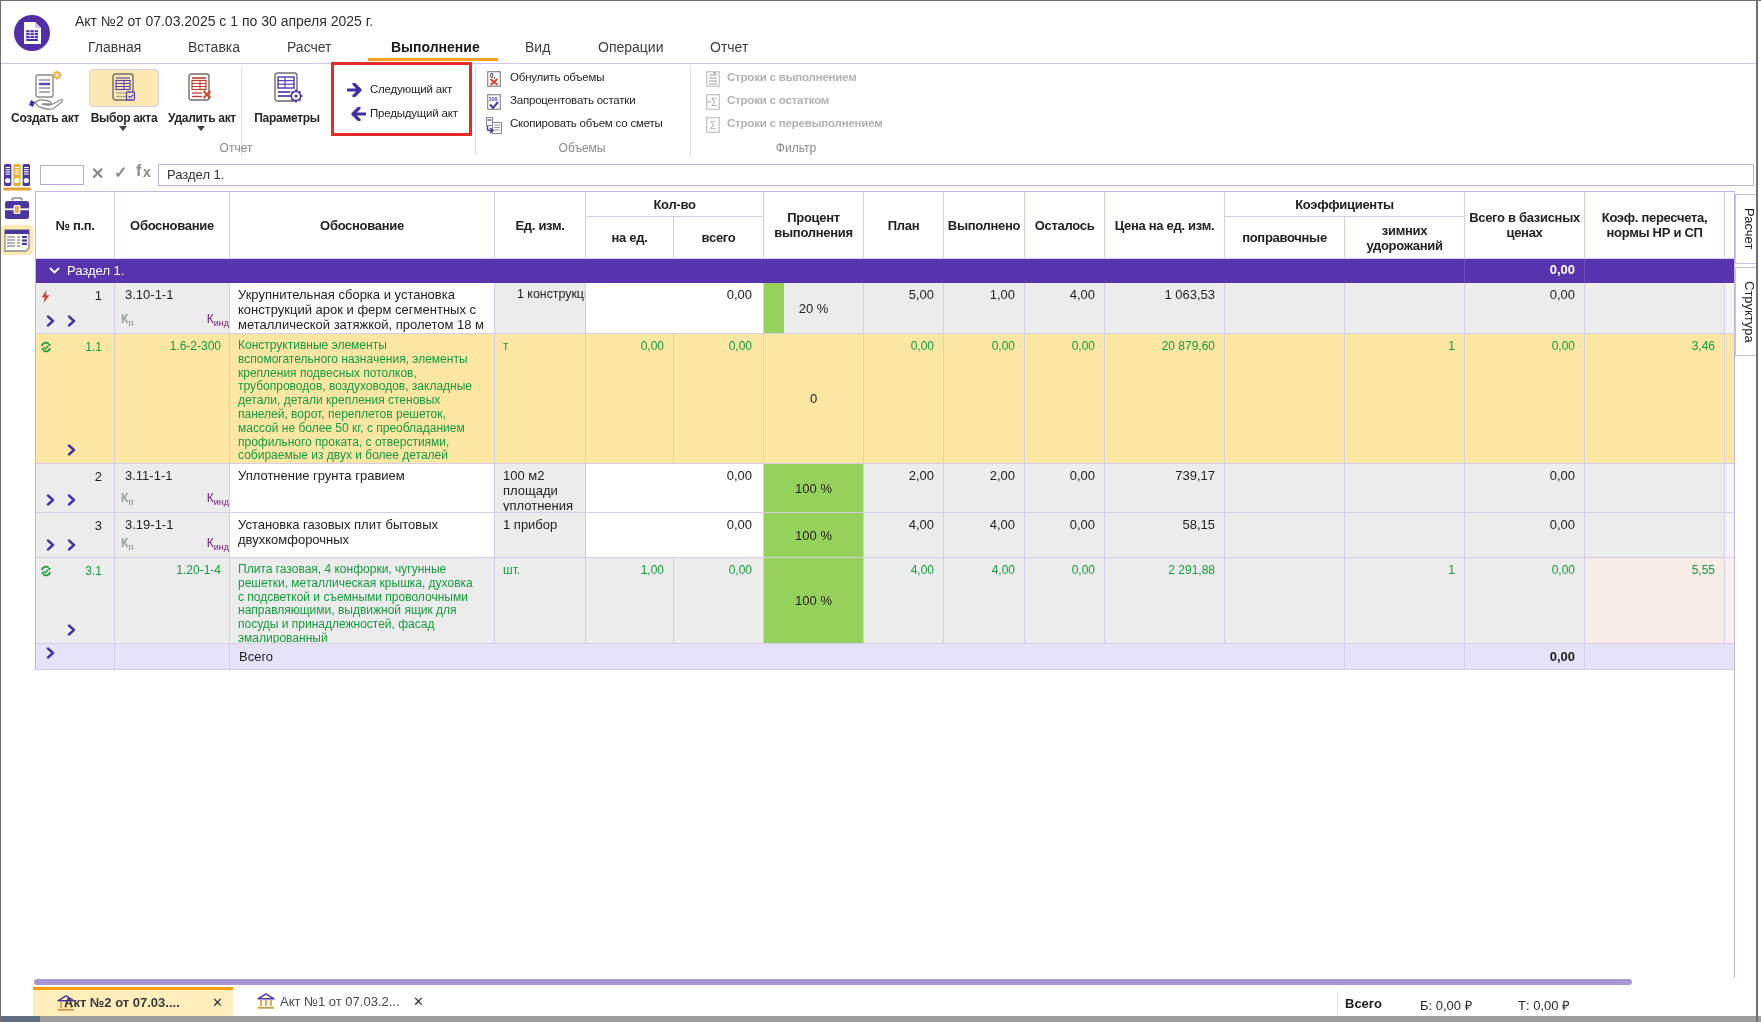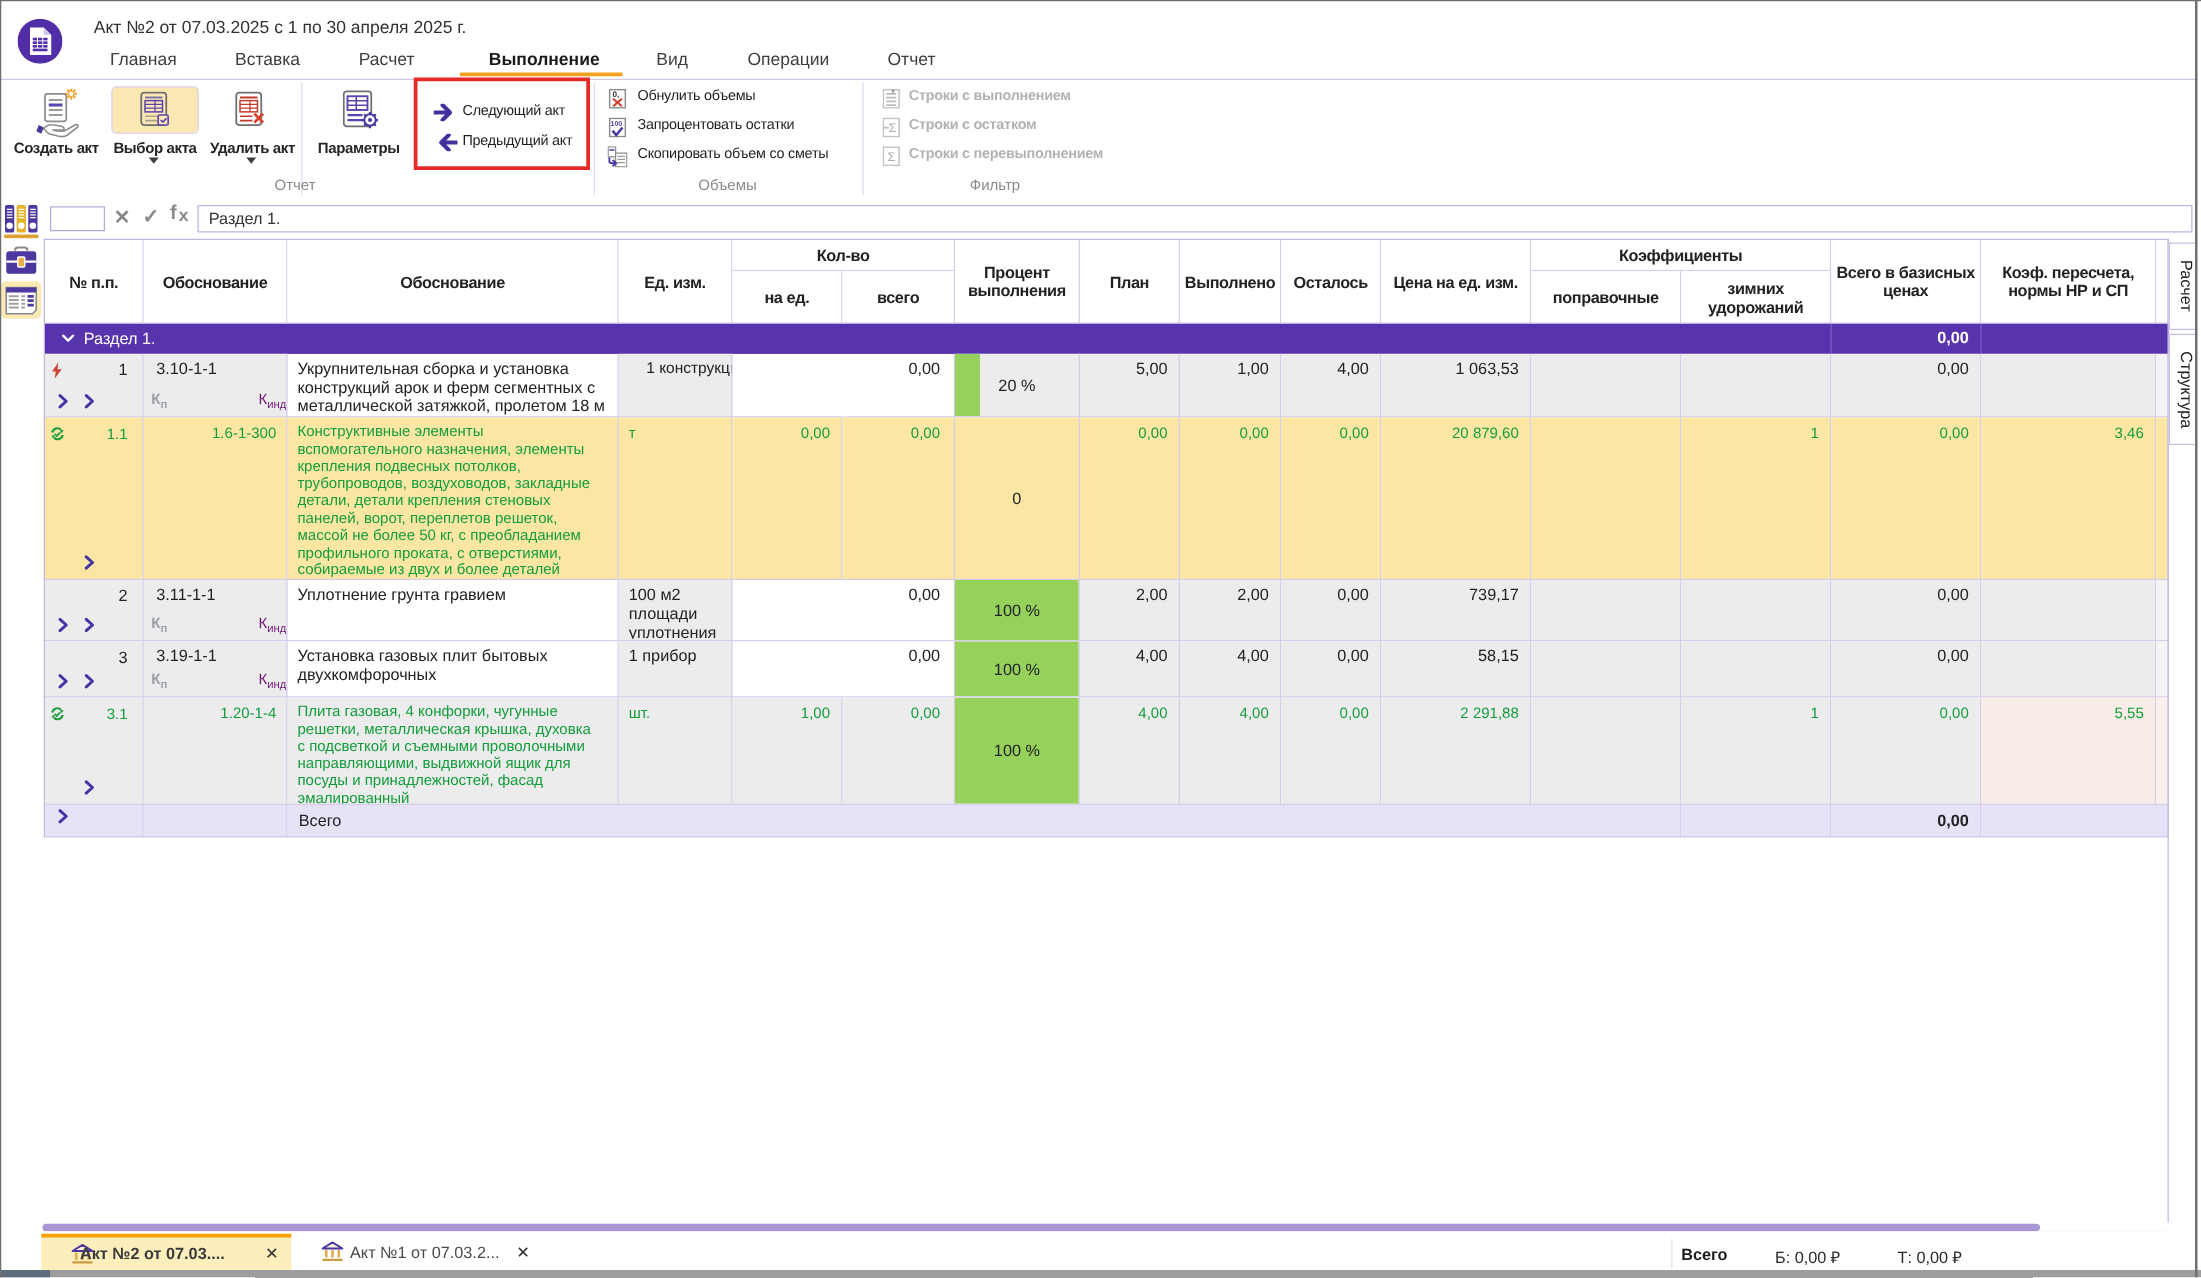--- a/index.html
+++ b/index.html
@@ -388,21 +388,21 @@
               </g>
               <path d="M15.5 5.6 l6.5 0.8 -3.4 4.6z" fill="#1d9b3d"></path>
               <path d="M8.5 18.4 l-6.5 -0.8 3.4 -4.6z" fill="#1d9b3d"></path>
               <path d="M7.5 12.3 l3.2 3.2 5.8 -5.8" fill="none" stroke="#1d9b3d" stroke-width="2.8"></path>
             </svg>
             <span class="rownum" style="top:7px">1.1</span>
             <span class="ch2"><svg width="9" height="12" viewBox="0 0 9 12">
                 <path d="M2 1.5 7 6 2 10.5" fill="none" stroke="#4633a4" stroke-width="2.4" stroke-linecap="round" stroke-linejoin="round"></path>
               </svg></span>
           </td>
- <td class="num" style="padding-right:8px;padding-top:6px">1.6-1-300</td>
+ <td class="num" style="padding-right:8px;padding-top:6px">1.6-2-300</td>
  <td class="nw" style="padding-top:5px">
             <div style="height:124px;overflow:hidden">Конструктивные элементы<br>вспомогательного назначения, элементы<br>крепления подвесных потолков,<br>трубопроводов, воздуховодов, закладные<br>детали, детали крепления стеновых<br>панелей, ворот, переплетов решеток,<br>массой не более 50 кг, с преобладанием<br>профильного проката, с отверстиями,<br>собираемые из двух и более деталей</div>
           </td>
  <td style="padding-top:6px">т</td>
  <td class="num" style="padding-top:6px">0,00</td>
  <td class="num" style="padding-right:11px;padding-top:6px">0,00</td>
  <td class="pct">
             <div class="pcell" style="color:#222">0</div>
           </td>
  <td class="num" style="padding-top:6px">0,00</td>

